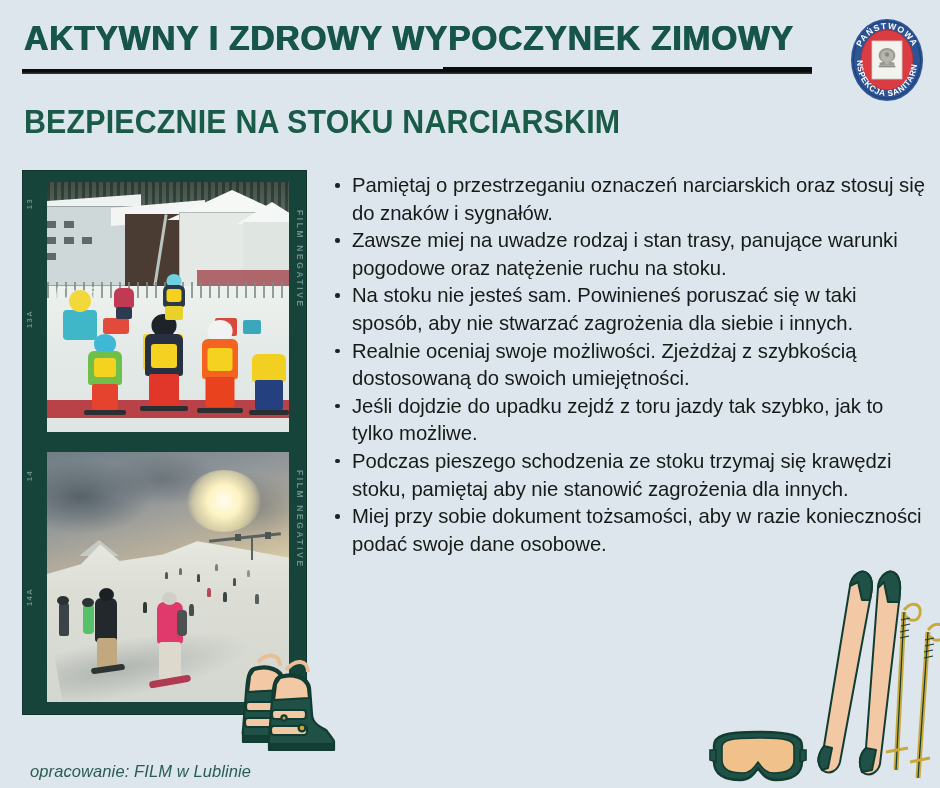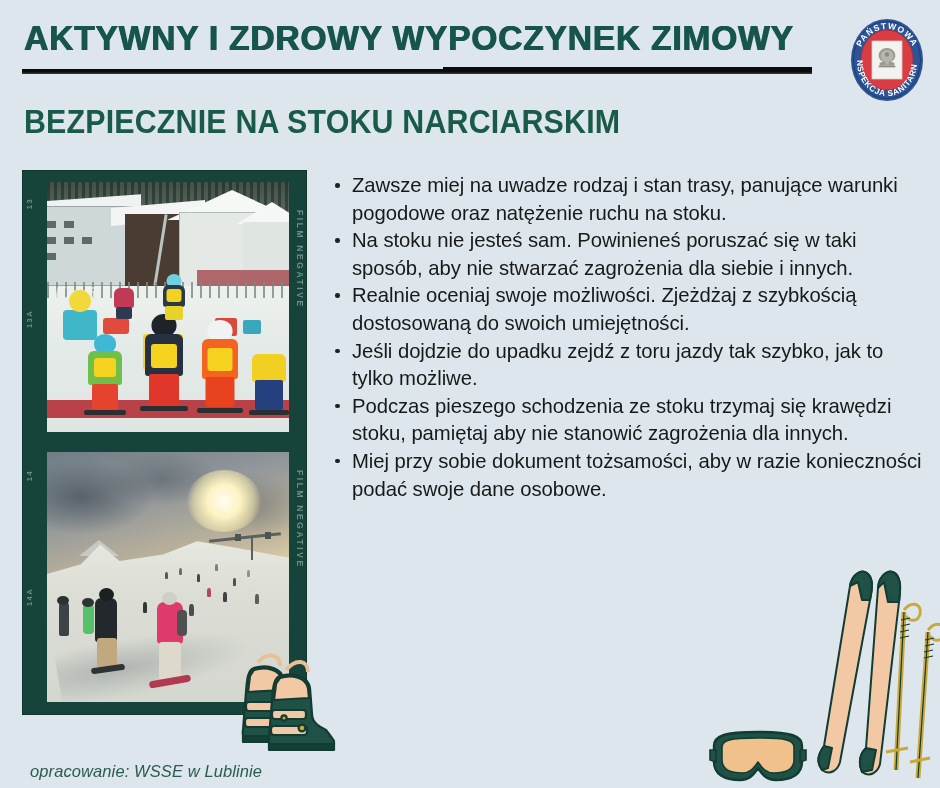--- a/index.html
+++ b/index.html
@@ -315,20 +315,21 @@
 
       <div style="position:absolute;left:110px;top:150px;width:26px;height:42px;background:#e03a6d;border-radius:7px 7px 4px 4px"></div>
       <div style="position:absolute;left:115px;top:140px;width:15px;height:13px;background:#cfcfc6;border-radius:50%"></div>
       <div style="position:absolute;left:130px;top:158px;width:10px;height:26px;background:#4d5250;border-radius:4px"></div>
       <div style="position:absolute;left:112px;top:190px;width:22px;height:38px;background:#ddd9cd;border-radius:3px"></div>
       <div style="position:absolute;left:102px;top:226px;width:42px;height:7px;background:#b03a52;border-radius:4px;transform:rotate(-10deg)"></div>
     </div>
   </div>
 
   <ul class="bullets">
+    <li>Pamiętaj o przestrzeganiu oznaczeń narciarskich oraz stosuj się do znaków i sygnałów.</li>
     <li>Zawsze miej na uwadze rodzaj i stan trasy, panujące warunki pogodowe oraz natężenie ruchu na stoku.</li>
     <li>Na stoku nie jesteś sam. Powinieneś poruszać się w taki sposób, aby nie stwarzać zagrożenia dla siebie i innych.</li>
     <li>Realnie oceniaj swoje możliwości. Zjeżdżaj z szybkością dostosowaną do swoich umiejętności.</li>
     <li>Jeśli dojdzie do upadku zejdź z toru jazdy tak szybko, jak to tylko możliwe.</li>
     <li>Podczas pieszego schodzenia ze stoku trzymaj się krawędzi stoku, pamiętaj aby nie stanowić zagrożenia dla innych.</li>
     <li>Miej przy sobie dokument tożsamości, aby w razie konieczności podać swoje dane osobowe.</li>
   </ul>
 
   <div class="boots">
     <svg viewBox="0 0 140 128" width="140" height="128" aria-hidden="true">
@@ -393,15 +394,15 @@
 
   <div class="goggles">
     <svg viewBox="0 0 108 58" width="108" height="58" aria-hidden="true">
       <path d="M10,18 C10,8 20,4 54,4 C88,4 98,8 98,18 L98,34 C98,46 88,52 72,52 C62,52 58,46 54,40 C50,46 46,52 36,52 C20,52 10,46 10,34 Z" fill="#1f5147" stroke="#123b32" stroke-width="2.4" stroke-linejoin="round"></path>
       <path d="M18,19 C18,12 26,10 54,10 C82,10 90,12 90,19 L90,32 C90,41 82,45 70,45 C62,45 58,40 54,34 C50,40 46,45 38,45 C26,45 18,41 18,32 Z" fill="#f0c18a" stroke="#123b32" stroke-width="1.6" stroke-linejoin="round"></path>
       <path d="M6,22 L12,22 L12,34 L6,32 Z" fill="#1f5147" stroke="#123b32" stroke-width="1.6"></path>
       <path d="M102,22 L96,22 L96,34 L102,32 Z" fill="#1f5147" stroke="#123b32" stroke-width="1.6"></path>
     </svg>
   </div>
 
-  <div class="credit">opracowanie: WSSE w Lublinie</div>
+  <div class="credit">opracowanie: FILM w Lublinie</div>
 
 </div>
 
 </body></html>

